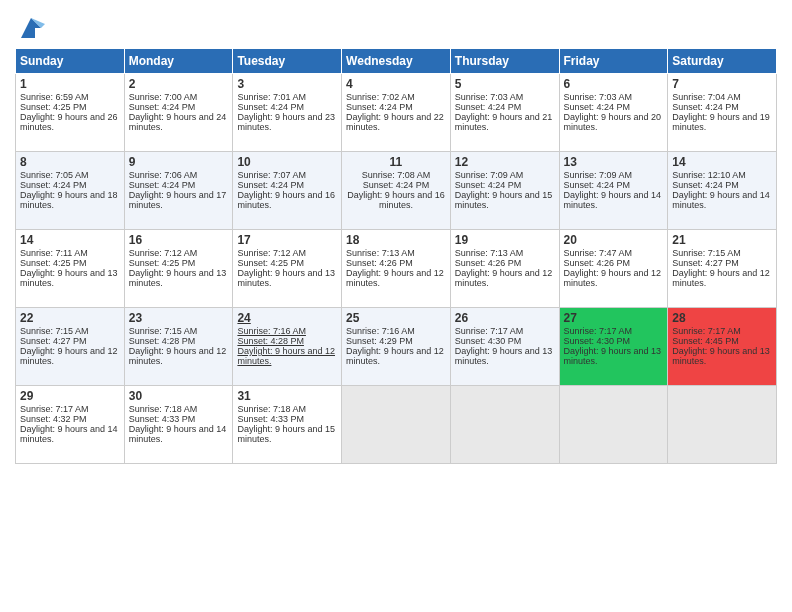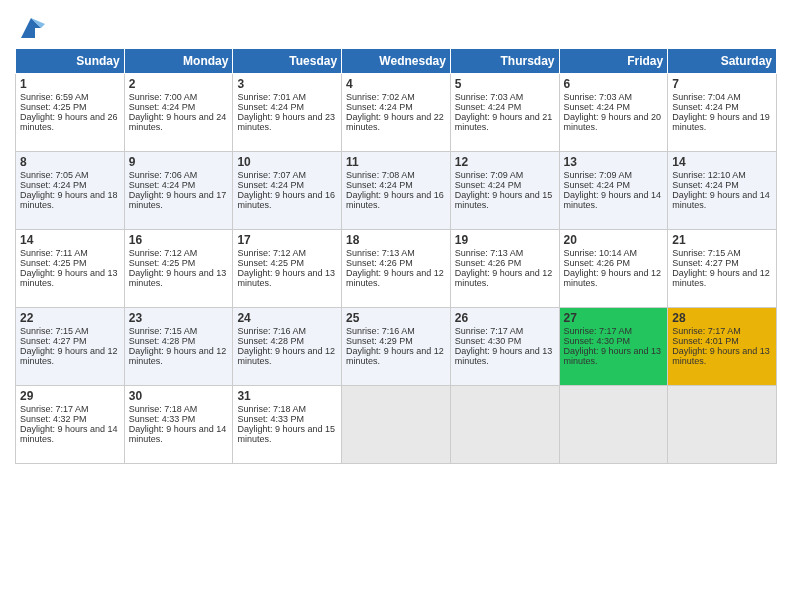--- a/index.html
+++ b/index.html
@@ -62,21 +62,21 @@
       width: 100%;
       border-collapse: collapse;
       table-layout: fixed;
     }
     .calendar th {
       background-color: #2a6db5;
       color: #fff;
       font-size: 12px;
       font-weight: bold;
       padding: 5px 4px;
-      text-align: right;
+      text-align: left;
       border: 1px solid #fff;
     }
     .calendar td {
       border: 1px solid #ccc;
       vertical-align: top;
       padding: 3px 4px;
       font-size: 9px;
       color: #333;
       background: #fff;
       height: 78px;
@@ -144,59 +144,59 @@
           <td><span class="day-num">7</span><span>Sunrise: 7:04 AM</span><br><span>Sunset: 4:24 PM</span><br><span>Daylight: 9 hours
  and 19 minutes.</span></td>
         </tr>
         <tr>
           <td style="background: rgb(240, 244, 250);"><span class="day-num">8</span><span>Sunrise: 7:05 AM</span><br><span>Sunset: 4:24 PM</span><br><span>Daylight: 9 hours
  and 18 minutes.</span></td>
           <td style="background: rgb(240, 244, 250);"><span class="day-num">9</span><span>Sunrise: 7:06 AM</span><br><span>Sunset: 4:24 PM</span><br><span>Daylight: 9 hours
  and 17 minutes.</span></td>
           <td style="background: rgb(240, 244, 250);"><span class="day-num">10</span><span>Sunrise: 7:07 AM</span><br><span>Sunset: 4:24 PM</span><br><span>Daylight: 9 hours
  and 16 minutes.</span></td>
-          <td style="background: rgb(240, 244, 250);"><span class="day-num">11</span><span>Sunrise: 7:08 AM</span><br><span>Sunset: 4:24 PM</span><br><span>Daylight: 9 hours
+          <td style="background: rgb(240, 244, 250); text-align: center;"><span class="day-num">11</span><span>Sunrise: 7:08 AM</span><br><span>Sunset: 4:24 PM</span><br><span>Daylight: 9 hours
  and 16 minutes.</span></td>
           <td style="background: rgb(240, 244, 250);"><span class="day-num">12</span><span>Sunrise: 7:09 AM</span><br><span>Sunset: 4:24 PM</span><br><span>Daylight: 9 hours
  and 15 minutes.</span></td>
           <td style="background: rgb(240, 244, 250);"><span class="day-num">13</span><span>Sunrise: 7:09 AM</span><br><span>Sunset: 4:24 PM</span><br><span>Daylight: 9 hours
  and 14 minutes.</span></td>
           <td style="background: rgb(240, 244, 250);"><span class="day-num">14</span><span>Sunrise: 12:10 AM</span><br><span>Sunset: 4:24 PM</span><br><span>Daylight: 9 hours
  and 14 minutes.</span></td>
         </tr>
         <tr>
           <td><span class="day-num">14</span><span>Sunrise: 7:11 AM</span><br><span>Sunset: 4:25 PM</span><br><span>Daylight: 9 hours
  and 13 minutes.</span></td>
           <td><span class="day-num">16</span><span>Sunrise: 7:12 AM</span><br><span>Sunset: 4:25 PM</span><br><span>Daylight: 9 hours
  and 13 minutes.</span></td>
           <td><span class="day-num">17</span><span>Sunrise: 7:12 AM</span><br><span>Sunset: 4:25 PM</span><br><span>Daylight: 9 hours
  and 13 minutes.</span></td>
           <td><span class="day-num">18</span><span>Sunrise: 7:13 AM</span><br><span>Sunset: 4:26 PM</span><br><span>Daylight: 9 hours
  and 12 minutes.</span></td>
           <td><span class="day-num">19</span><span>Sunrise: 7:13 AM</span><br><span>Sunset: 4:26 PM</span><br><span>Daylight: 9 hours
  and 12 minutes.</span></td>
-          <td><span class="day-num">20</span><span>Sunrise: 10:14 AM</span><br><span>Sunset: 4:26 PM</span><br><span>Daylight: 9 hours
+          <td><span class="day-num">20</span><span>Sunrise: 7:47 AM</span><br><span>Sunset: 4:26 PM</span><br><span>Daylight: 9 hours
  and 12 minutes.</span></td>
           <td><span class="day-num">21</span><span>Sunrise: 7:15 AM</span><br><span>Sunset: 4:27 PM</span><br><span>Daylight: 9 hours
  and 12 minutes.</span></td>
         </tr>
         <tr>
           <td style="background: rgb(240, 244, 250);"><span class="day-num">22</span><span>Sunrise: 7:15 AM</span><br><span>Sunset: 4:27 PM</span><br><span>Daylight: 9 hours
  and 12 minutes.</span></td>
           <td style="background: rgb(240, 244, 250);"><span class="day-num">23</span><span>Sunrise: 7:15 AM</span><br><span>Sunset: 4:28 PM</span><br><span>Daylight: 9 hours
  and 12 minutes.</span></td>
-          <td style="background: rgb(240, 244, 250);"><span class="day-num">24</span><span>Sunrise: 7:16 AM</span><br><span>Sunset: 4:28 PM</span><br><span>Daylight: 9 hours
+          <td style="background: rgb(240, 244, 250); text-decoration: underline;"><span class="day-num">24</span><span>Sunrise: 7:16 AM</span><br><span>Sunset: 4:28 PM</span><br><span>Daylight: 9 hours
  and 12 minutes.</span></td>
           <td style="background: rgb(240, 244, 250);"><span class="day-num">25</span><span>Sunrise: 7:16 AM</span><br><span>Sunset: 4:29 PM</span><br><span>Daylight: 9 hours
  and 12 minutes.</span></td>
           <td style="background: rgb(240, 244, 250);"><span class="day-num">26</span><span>Sunrise: 7:17 AM</span><br><span>Sunset: 4:30 PM</span><br><span>Daylight: 9 hours
  and 13 minutes.</span></td>
           <td style="background: #22c55e;"><span class="day-num">27</span><span>Sunrise: 7:17 AM</span><br><span>Sunset: 4:30 PM</span><br><span>Daylight: 9 hours
  and 13 minutes.</span></td>
-          <td style="background: #eab308;"><span class="day-num">28</span><span>Sunrise: 7:17 AM</span><br><span>Sunset: 4:01 PM</span><br><span>Daylight: 9 hours
+          <td style="background: #ef4444;"><span class="day-num">28</span><span>Sunrise: 7:17 AM</span><br><span>Sunset: 4:45 PM</span><br><span>Daylight: 9 hours
  and 13 minutes.</span></td>
         </tr>
         <tr>
           <td><span class="day-num">29</span><span>Sunrise: 7:17 AM</span><br><span>Sunset: 4:32 PM</span><br><span>Daylight: 9 hours
  and 14 minutes.</span></td>
           <td><span class="day-num">30</span><span>Sunrise: 7:18 AM</span><br><span>Sunset: 4:33 PM</span><br><span>Daylight: 9 hours
  and 14 minutes.</span></td>
           <td><span class="day-num">31</span><span>Sunrise: 7:18 AM</span><br><span>Sunset: 4:33 PM</span><br><span>Daylight: 9 hours
  and 15 minutes.</span></td>
           <td class="empty-cell"></td>

